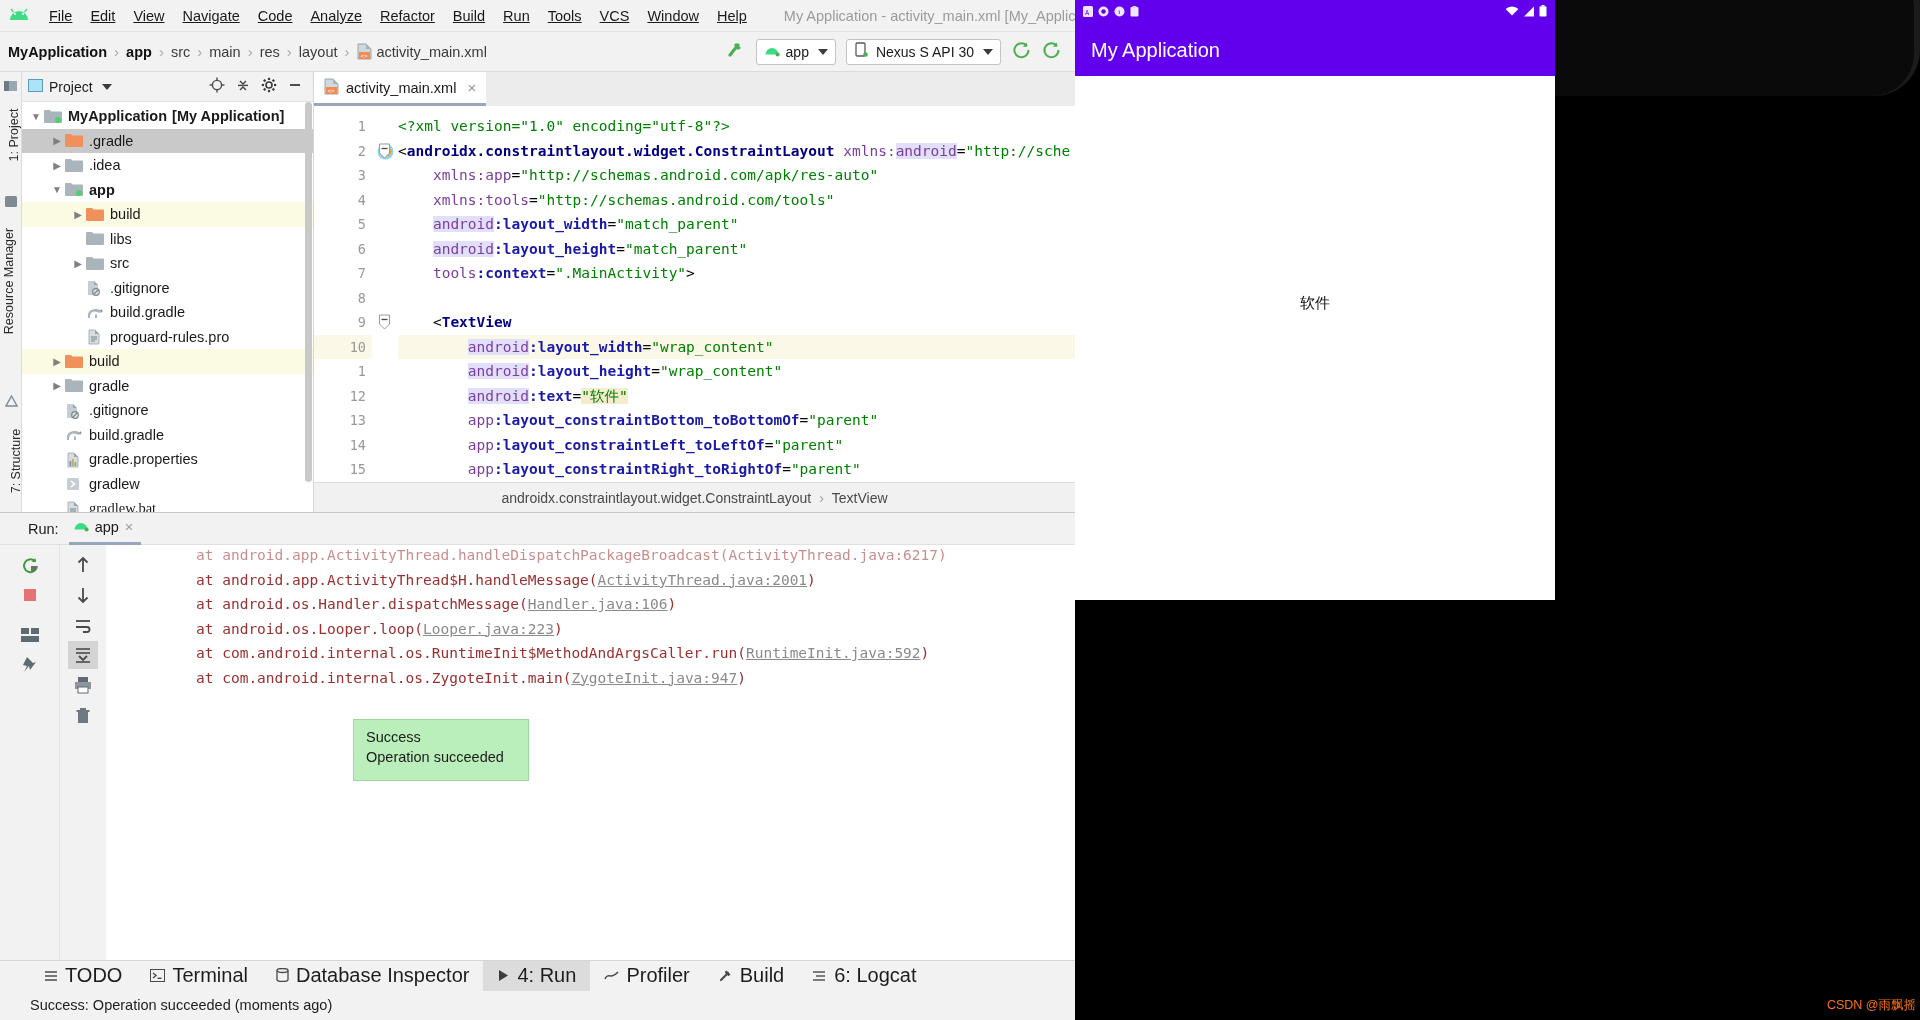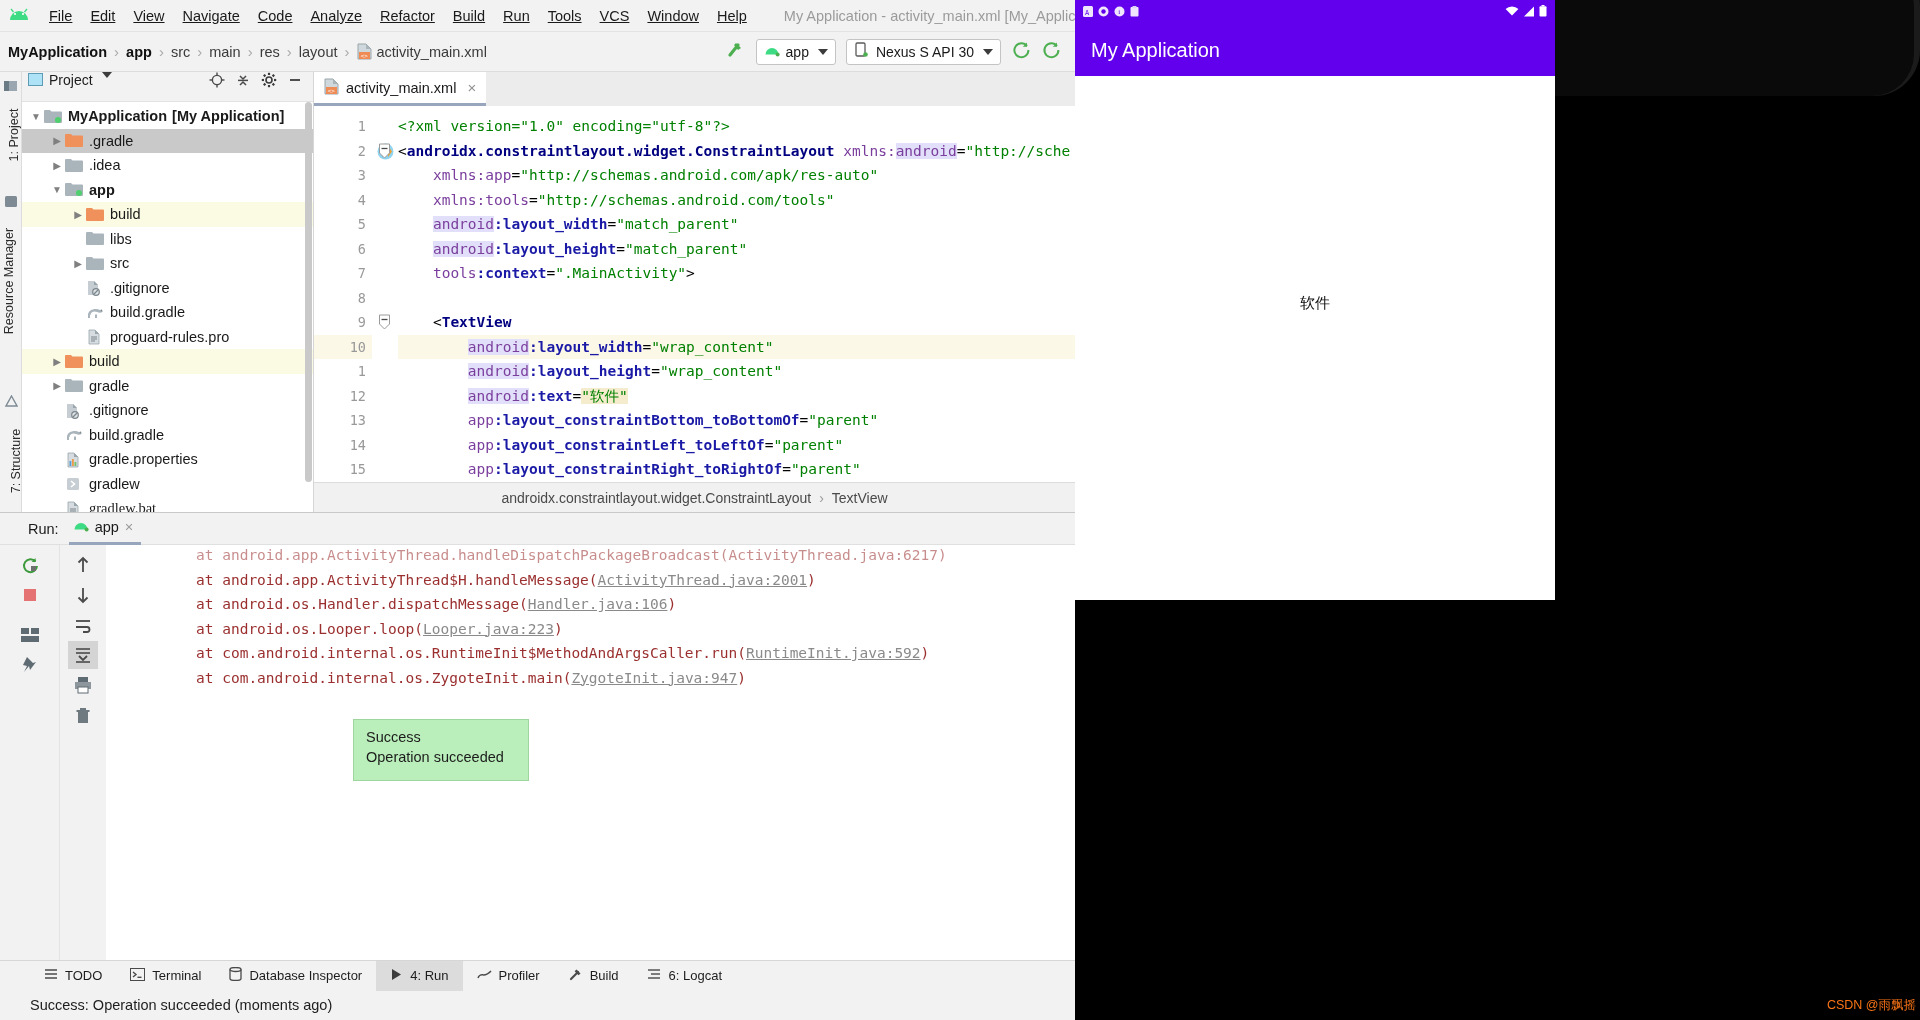--- a/index.html
+++ b/index.html
@@ -31,21 +31,21 @@
   
   .mainrow { display:flex; height:440px; }
 
   
   .leftstrip { width:22px; background:#f2f2f2; border-right:1px solid #dcdcdc; position:relative; }
   .vlabel { position:absolute; left:-14px; transform:rotate(-90deg); transform-origin:center; font-size:12.5px; color:#2b2b2b; white-space:nowrap; width:auto;}
   .vitem { position:absolute; left:0; width:22px; text-align:center; }
 
   
   .projpanel { width:292px; background:#fff; border-right:1px solid #d6d6d6; display:flex; flex-direction:column;}
-  .projhdr { height:30px; background:#f2f2f2; display:flex; align-items:flex-start; padding:0 6px; gap:6px; border-bottom:1px solid #e2e2e2;}
+  .projhdr { height:30px; background:#f2f2f2; display:flex; align-items:center; padding:0 6px; gap:6px; border-bottom:1px solid #e2e2e2;}
   .projhdr .pname { font-size:14px; color:#1c1c1c;}
   .tree { flex:1; overflow:hidden; position:relative; font-size:14.5px; color:#1a1a1a; padding-top:2px;}
   .node { height:24.5px; display:flex; align-items:center; white-space:nowrap; padding-right:4px;}
   .node.sel { background:#c9c9c9; }
   .node.hl { background:#fbfbe3; }
   .arrow { width:16px; text-align:center; color:#808080; font-size:10px; flex:0 0 16px;}
   .nicon { width:18px; height:15px; margin-right:6px; flex:0 0 18px; position:relative;}
   .tree-thumb { position:absolute; right:1px; top:0; width:7px; height:380px; background:#c9c9c9; border-radius:4px;}
 
   
@@ -81,21 +81,21 @@
   .runbody { flex:1; display:flex; position:relative; overflow:hidden;}
   .runtools { width:60px; background:#f2f2f2; display:flex; flex-direction:column; align-items:center; padding-top:6px; gap:2px; border-right:1px solid #e3e3e3;}
   .runtools2 { width:46px; background:#f2f2f2; display:flex; flex-direction:column; align-items:center; padding-top:6px; gap:2px;}
   .tbtn { width:30px; height:28px; display:flex; align-items:center; justify-content:center; }
   .console { flex:1; background:#fff; font-family:"DejaVu Sans Mono", monospace; font-size:14.5px; color:#9b2f2f; padding:4px 0 0 90px; overflow:hidden; position:relative;}
   .crow { height:24.5px; line-height:24.5px; white-space:pre;}
   .link { color:#8a8a8a; text-decoration:underline;}
   .intl { background:#e3f0dc; color:#2c6a2c;}
 
   
-  .bottombar { height:30px; background:#f2f2f2; border-top:1px solid #d6d6d6; display:flex; align-items:center; padding-left:30px; gap:0; font-size:13px; color:#1d1d1d;}
+  .bottombar { height:30px; background:#f2f2f2; border-top:1px solid #d6d6d6; display:flex; align-items:center; padding-left:30px; gap:0; font-size:20px; color:#1d1d1d;}
   .bb-item { display:flex; align-items:center; gap:7px; padding:0 14px; height:30px;}
   .bb-item.active { background:#dcdcdc; }
   .statusbar { height:30px; background:#f2f2f2; display:flex; align-items:center; padding-left:30px; font-size:14.5px; color:#1d1d1d;}
 
   
   .balloon { position:absolute; left:353px; top:719px; width:176px; height:62px; background:#baeeba; border:1px solid #9ed69e; padding:7px 12px; font-size:14.5px; color:#1c1c1c; line-height:20px; z-index:40;}
 
   
   .phone-frame { position:absolute; left:1075px; top:0; width:845px; height:1020px; background:#000; }
   .phone-body { position:absolute; left:1075px; top:0; width:480px; height:600px; background:#fff; }

